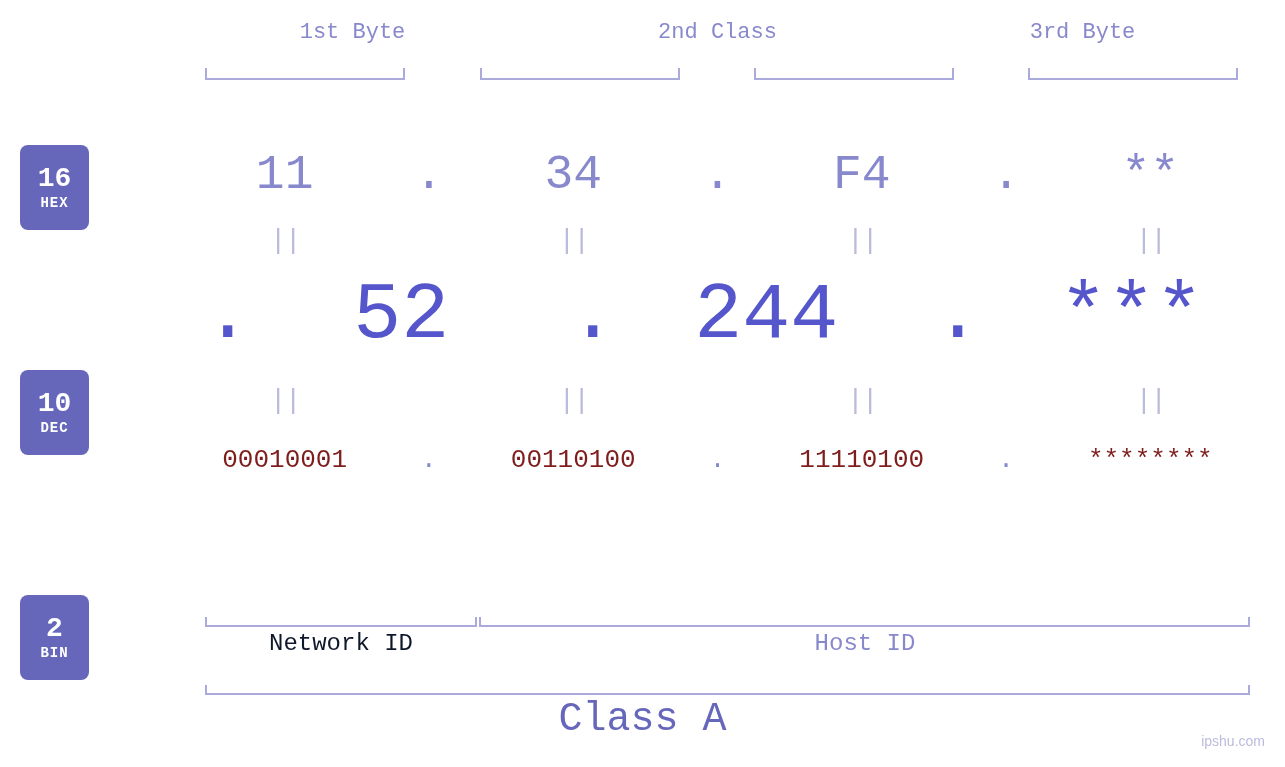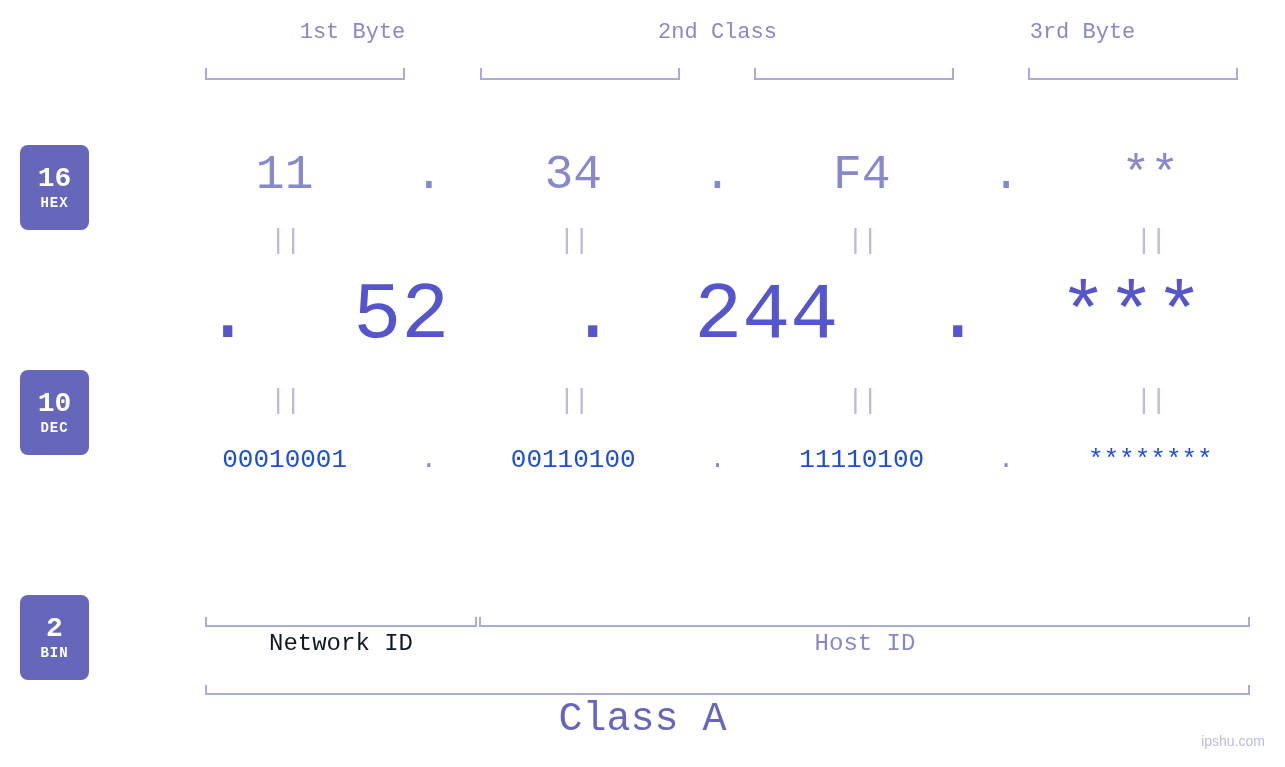--- a/index.html
+++ b/index.html
@@ -190,21 +190,21 @@
 
     
     .bin-row {
       display: flex;
       align-items: center;
       justify-content: space-around;
       height: 80px;
     }
 
     .bin-value {
-      color: #1d4ed8;
+      color: #7f1d1d;
       font-size: 26px;
       font-family: 'Courier New', Courier, monospace;
       text-align: center;
       width: 200px;
     }
 
     .dot-bin {
       color: #8888cc;
       font-size: 26px;
       font-family: 'Courier New', Courier, monospace;

